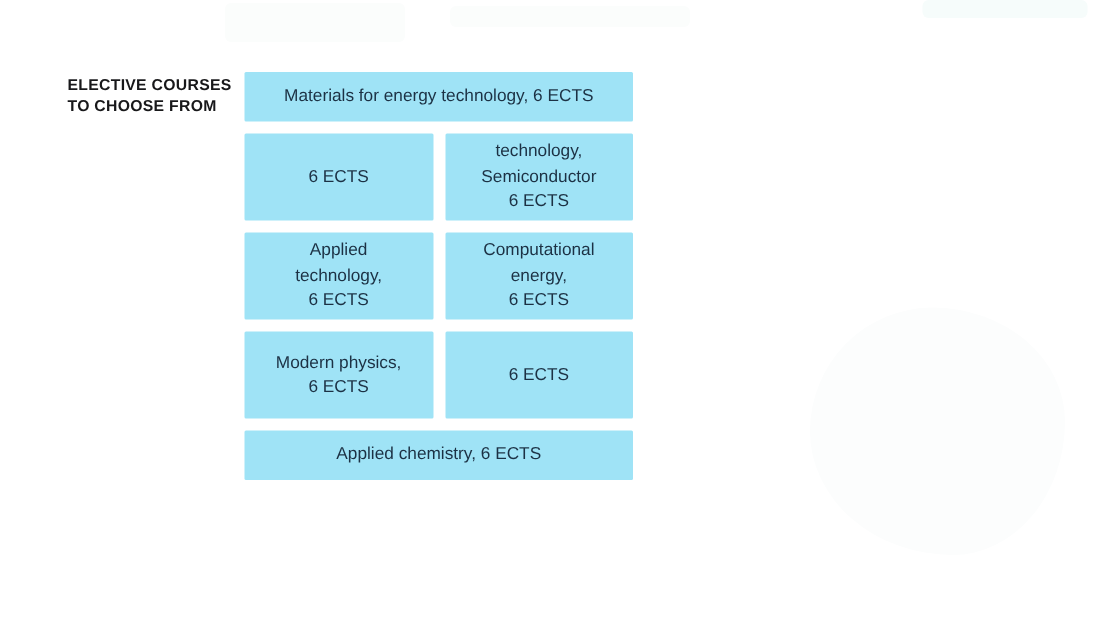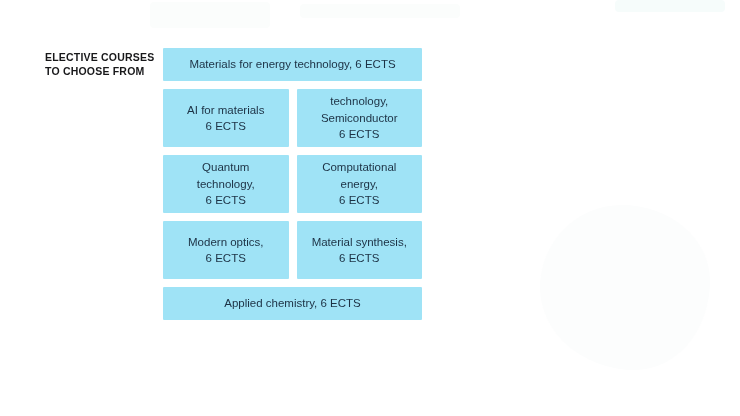--- a/index.html
+++ b/index.html
@@ -98,60 +98,58 @@
 
     <div class="row">
       <div class="course-box full">
         <span class="txt">Materials for energy technology, 6 ECTS</span>
       </div>
     </div>
 
     <div class="row">
       <div class="course-box half">
         <span>
-          <span class="txt">AI for materials</span>
           <span class="txt">6 ECTS</span>
         </span>
       </div>
       <div class="course-box half">
         <span>
           <span class="txt">technology,</span>
           <span class="txt">Semiconductor</span>
           <span class="txt">6 ECTS</span>
         </span>
       </div>
     </div>
 
     <div class="row">
       <div class="course-box half">
         <span>
-          <span class="txt">Quantum</span>
+          <span class="txt">Applied</span>
           <span class="txt">technology,</span>
           <span class="txt">6 ECTS</span>
         </span>
       </div>
       <div class="course-box half">
         <span>
           <span class="txt">Computational</span>
           <span class="txt">energy,</span>
           <span class="txt">6 ECTS</span>
         </span>
       </div>
     </div>
 
     <div class="row">
       <div class="course-box half">
         <span>
-          <span class="txt">Modern optics,</span>
+          <span class="txt">Modern physics,</span>
           <span class="txt">6 ECTS</span>
         </span>
       </div>
       <div class="course-box half">
         <span>
-          <span class="txt">Material synthesis,</span>
           <span class="txt">6 ECTS</span>
         </span>
       </div>
     </div>
 
 
     <div class="row">
       <div class="course-box full">
         <span class="txt">Applied chemistry, 6 ECTS</span>
       </div>

